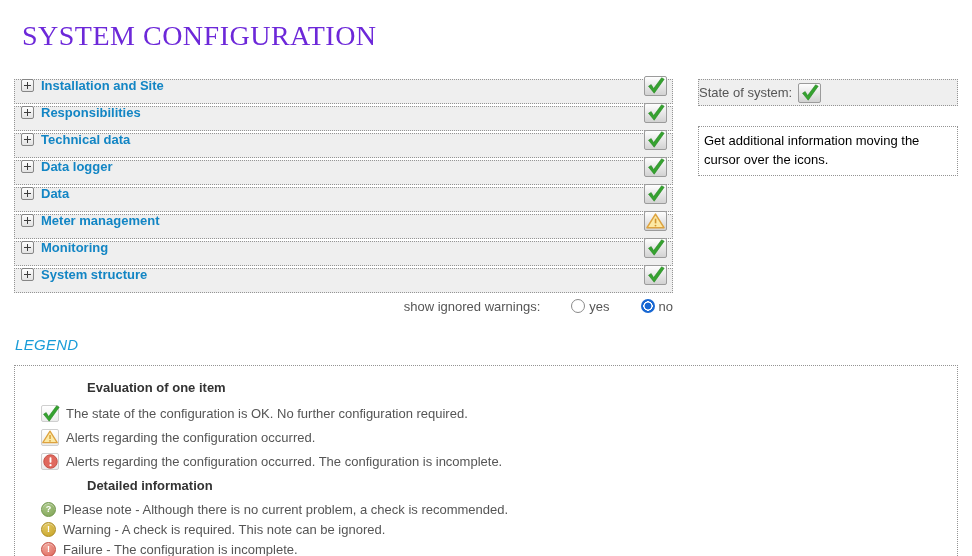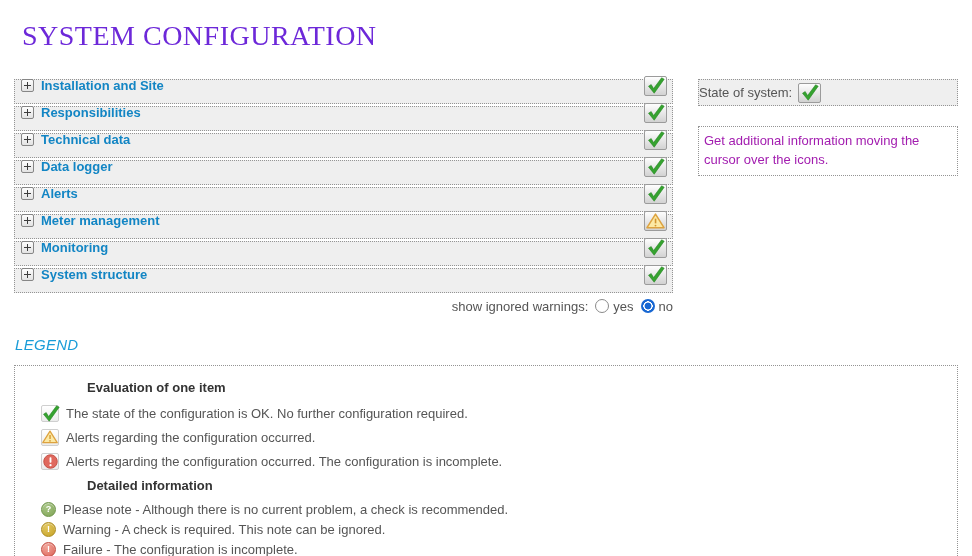--- a/index.html
+++ b/index.html
@@ -30,35 +30,35 @@
 
   .status-btn { width: 23px; height: 20px; border: 1px solid #9b9b9b;
     border-radius: 2px; background: linear-gradient(#fefefe,#d2d2d2);
     display: flex; align-items: center; justify-content: center;
     padding: 0; cursor: pointer; overflow: visible; }
   .status-btn .ic-warn { display: none; }
   .status-btn.st-warning .ic-warn { display: block; }
 
   
   .filter-row { display: flex; justify-content: flex-end; align-items: center;
-    height: 20px; margin-top: 3px; font-size: 13px; color: #555; }
+    height: 20px; margin-top: 3px; font-size: 13px; color: #555; gap: 24px; }
   .radio-opt { display: flex; align-items: center; margin-left: 7px; cursor: pointer; }
   .radio { width: 14px; height: 14px; border-radius: 50%;
     border: 1px solid #8a8a8a; background: #fff; display: inline-block;
     margin-right: 4px; }
   .radio.st-true { border: none;
     background: radial-gradient(circle, #1767d2 0 3.4px, #fff 3.6px 4.6px, #1767d2 4.8px); }
 
   
   .state-box { height: 27px; background: #efefef; border: 1px dotted #949494;
     display: flex; align-items: center; justify-content: flex-start;
     font-size: 13px; color: #555; }
   .state-box .status-btn { margin-left: 6px; }
   .info-box { margin-top: 20px; background: #fff; border: 1px dotted #949494;
-    padding: 4px 5px 6px 5px; font-size: 13px; color: #a21caf; line-height: 19px;
+    padding: 4px 5px 6px 5px; font-size: 13px; color: #000000; line-height: 19px;
     width: 260px; }
 
   
   .legend-title { color: #199cd8; font-style: italic; font-size: 15px;
     font-weight: 400; margin: 20px 0 12px 1px; letter-spacing: .3px; }
   .legend-box { border: 1px dotted #949494; background: #fff;
     padding: 9px 12px 10px 26px; }
   .legend-heading { font-size: 13px; font-weight: bold; color: #333;
     margin: 4px 0 4px 0; line-height: 18px; padding-left: 46px; }
   .legend-item { display: flex; align-items: center; font-size: 13px;
@@ -128,21 +128,21 @@
         <span class="cfg-label">Data logger</span>
         <button class="status-btn st-ok">
   <svg class="ic-check" width="19" height="17" viewBox="0 0 19 17" style="overflow:visible">
     <path d="M2.5 9.2 L5.2 7.6 L7.6 11.6 L15.6 0.8 L18.2 2.2 L8.2 16.2 Z" fill="#35a32f" stroke="#2a8526" stroke-width="0.6"></path>
   </svg>
 
 </button>
       </div>
       <div class="cfg-row">
         <span class="plus-box"></span>
-        <span class="cfg-label">Alerts</span>
+        <span class="cfg-label">Data</span>
         <button class="status-btn st-ok">
   <svg class="ic-check" width="19" height="17" viewBox="0 0 19 17" style="overflow:visible">
     <path d="M2.5 9.2 L5.2 7.6 L7.6 11.6 L15.6 0.8 L18.2 2.2 L8.2 16.2 Z" fill="#35a32f" stroke="#2a8526" stroke-width="0.6"></path>
   </svg>
 
 </button>
       </div>
       <div class="cfg-row">
         <span class="plus-box"></span>
         <span class="cfg-label">Meter management</span>

